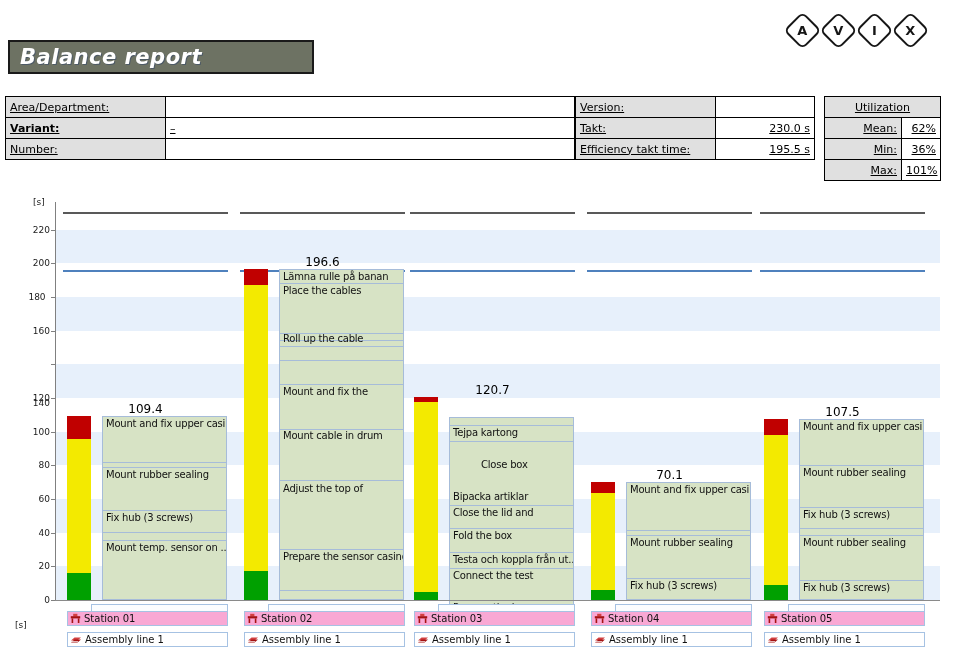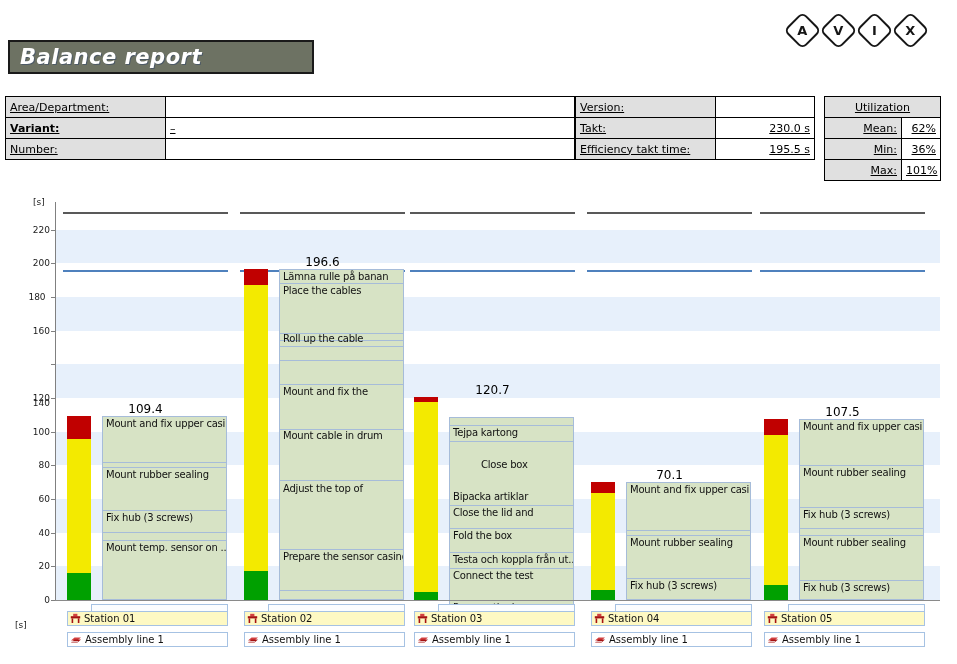--- a/index.html
+++ b/index.html
@@ -45,21 +45,21 @@
   .bar { position:absolute; left:4px; width:24px; }
   .bar-seg { position:absolute; left:0; width:24px; }
   .task-box { position:absolute; left:39px; width:125px; background:#d7e3c5; border:1px solid #a6bcd9; }
   .task-seg { position:absolute; left:0; right:0; border-bottom:1px solid #a6bcd9; overflow:hidden; }
   .task-seg:last-child { border-bottom:none; }
   .task-label { font-size:10px; line-height:12px; color:#111; padding:1px 0 0 3px; white-space:nowrap; letter-spacing:-0.2px; }
 
   .f-strip { position:absolute; left:28px; width:137px; top:408px; height:13px; background:#fbfdff; border:1px solid #a6c2e3; }
   .f-row { position:absolute; left:4px; width:161px; height:15px; border:1px solid #a6c2e3; font-size:10px;
     display:flex; align-items:center; gap:3px; padding-left:2px; white-space:nowrap; overflow:hidden; color:#111; }
-  .f-station { top:415px; background:#fef9c3; }
+  .f-station { top:415px; background:#f9a8d4; }
   .f-line { top:436px; background:#ffffff; }
   .f-row svg { flex:0 0 auto; }
 </style>
 </head>
 <body>
 
 <div class="title-bar">Balance report</div>
 
 <div class="logo">
   <div class="diamond">

